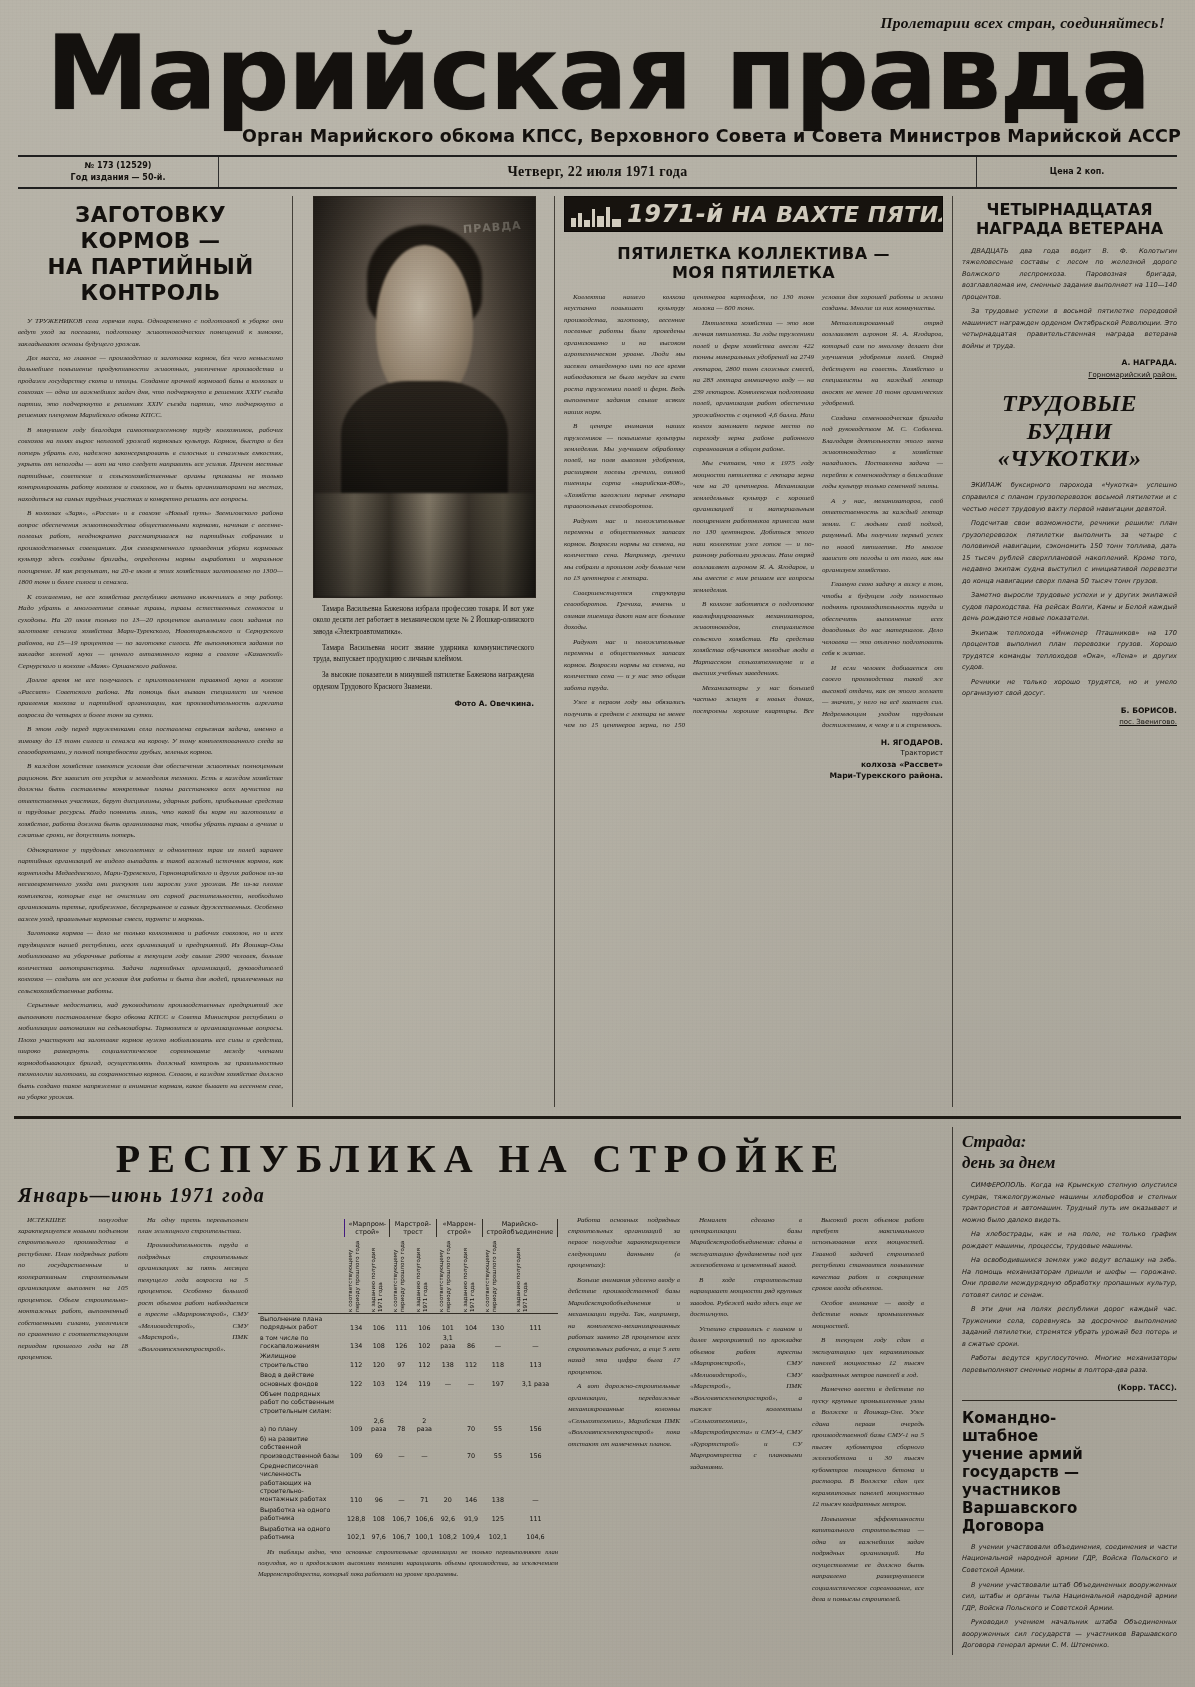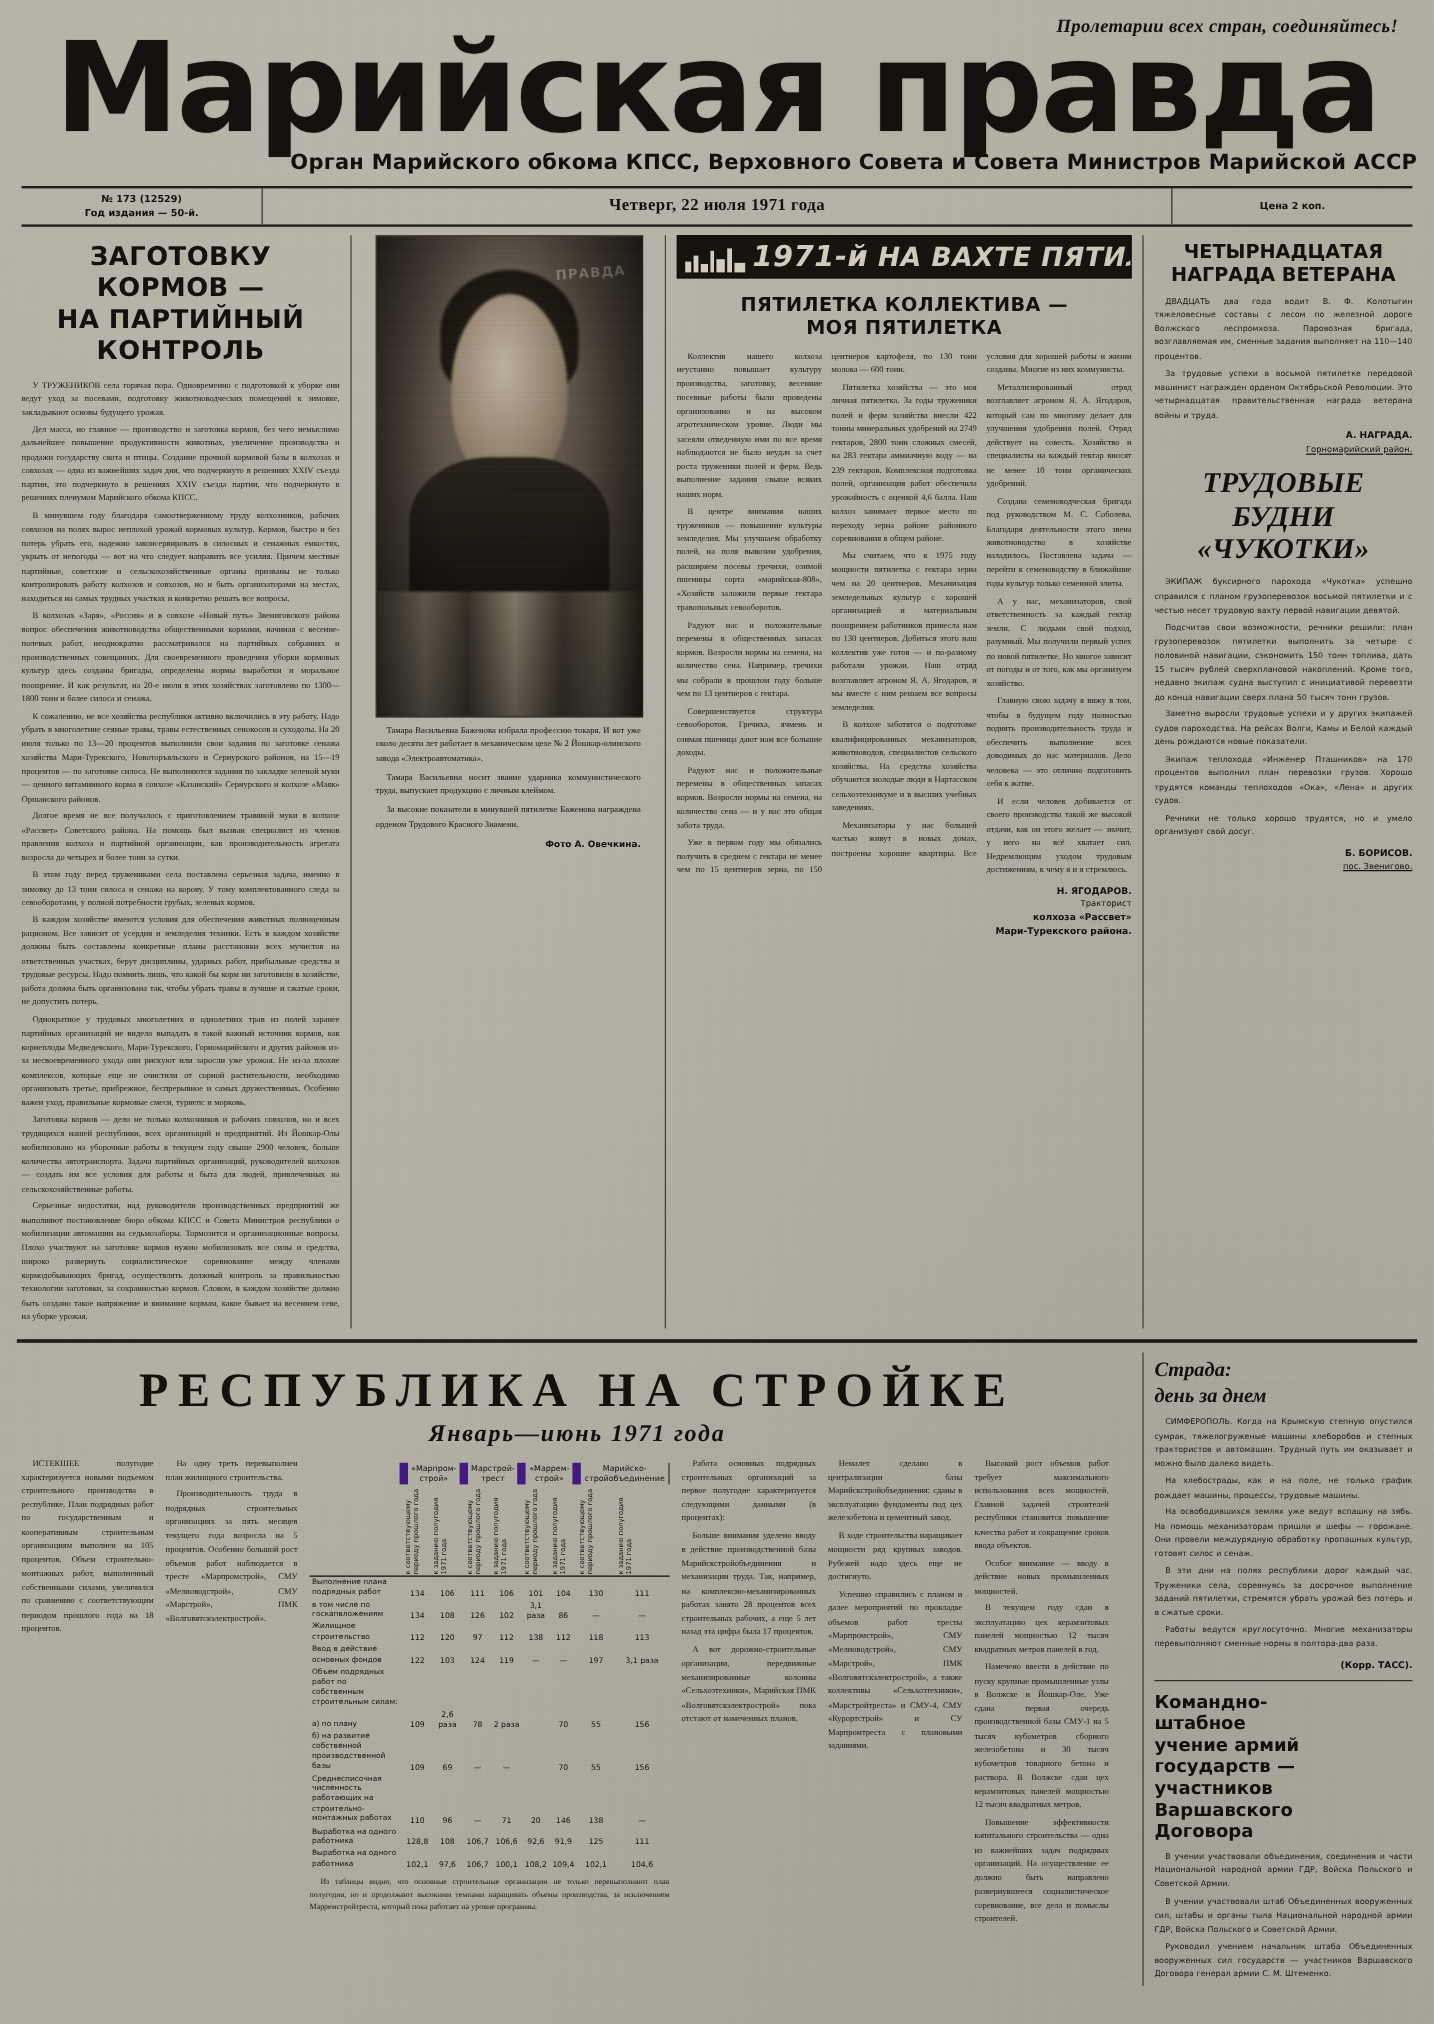--- a/index.html
+++ b/index.html
@@ -105,20 +105,21 @@
 
   
   .body{
     font-size:7.1px;
     line-height:1.62;
     text-align:justify;
     text-justify:inter-word;
     hyphens:auto;
     word-spacing:.2px;
     color:#1b1814;
+    font-style:italic;
   }
   .body p{margin:0 0 3px 0;text-indent:9px;}
   .body.sans{font-family:"DejaVu Sans",sans-serif;font-size:6.6px;line-height:1.75;}
   .threecol{column-count:3;column-gap:8px;}
 
   .byline{
     text-align:right;font-weight:bold;font-size:7.6px;
     font-family:"DejaVu Sans",sans-serif;
     margin-top:5px;line-height:1.5;
   }
@@ -193,33 +194,33 @@
   .mid-zone{display:flex;margin-top:4px;}
   .midmain{width:938px;padding:0 8px 0 4px;box-sizing:border-box;}
   .midright{width:229px;padding:0 4px 0 9px;box-sizing:border-box;}
   h1.bighl{
     font-family:"Liberation Serif",serif;
     font-weight:bold;font-size:40px;letter-spacing:8px;
     text-align:center;margin:8px 0 2px 0;
   }
   .bigsub{
     font-family:"Liberation Serif",serif;font-style:italic;font-weight:bold;
-    font-size:20px;text-align:center;letter-spacing:1.5px;margin:0 0 8px 0;
+    font-size:20px;letter-spacing:1.5px;margin:0 0 8px 0;
   }
 
   
   table.stat{
     border-collapse:collapse;width:100%;
     font-family:"DejaVu Sans",sans-serif;font-size:6.2px;
     margin:4px 0 5px 0;
   }
   table.stat th,table.stat td{padding:1px 2px;vertical-align:bottom;}
   table.stat .grp{
     text-align:center;font-weight:normal;font-size:6.6px;line-height:1.25;
-    border-left:7px solid #4c1d95;border-right:1px solid #3a352d;
+    border-left:1px solid #4c1d95;border-right:1px solid #3a352d;
   }
   table.stat .vert{
     writing-mode:vertical-rl;transform:rotate(180deg);
     white-space:normal;height:74px;font-size:5.6px;line-height:1.18;
     font-weight:normal;text-align:left;
   }
   table.stat .rowlab{font-size:6.2px;line-height:1.35;text-align:left;padding-right:4px;}
   table.stat td.num{text-align:center;font-size:6.4px;}
   table.stat tr.hrow td{border-bottom:1px solid #3a352d;}
   .rightbox-h{

